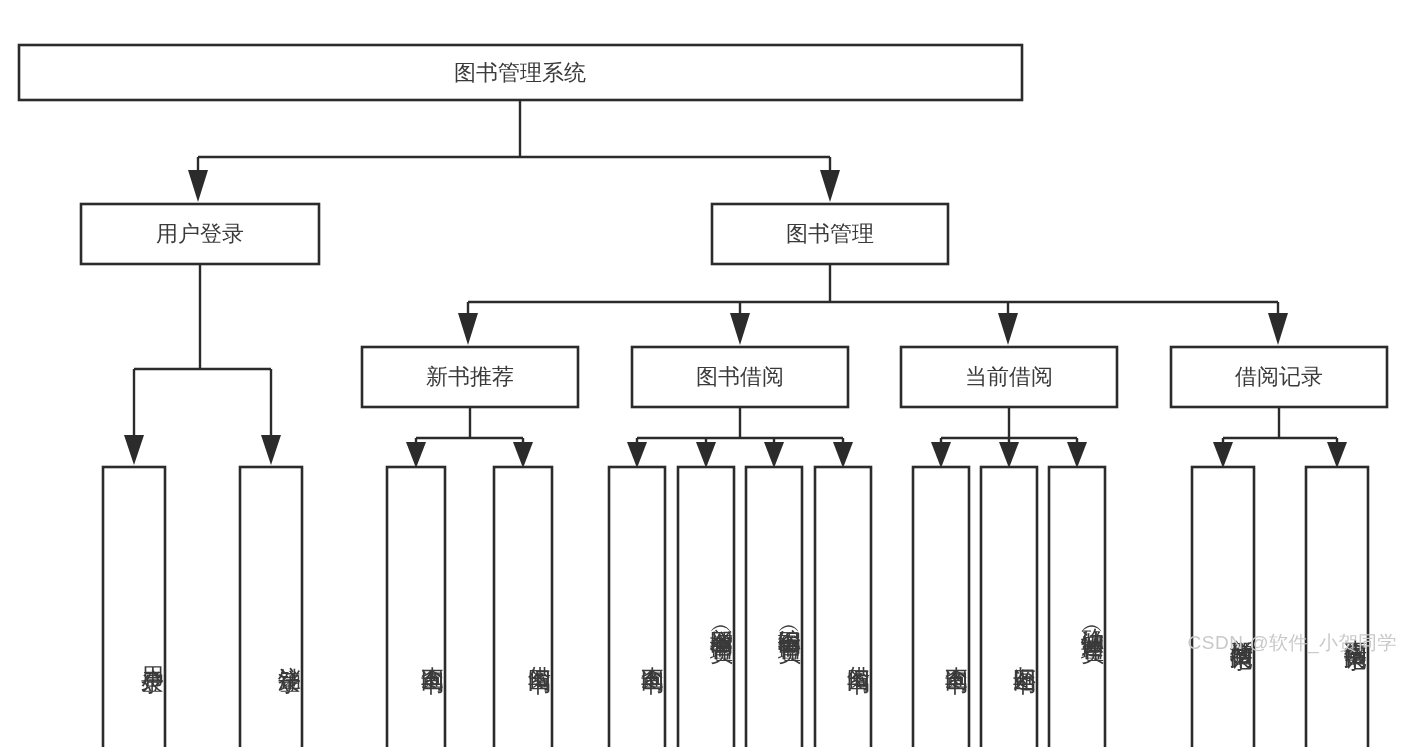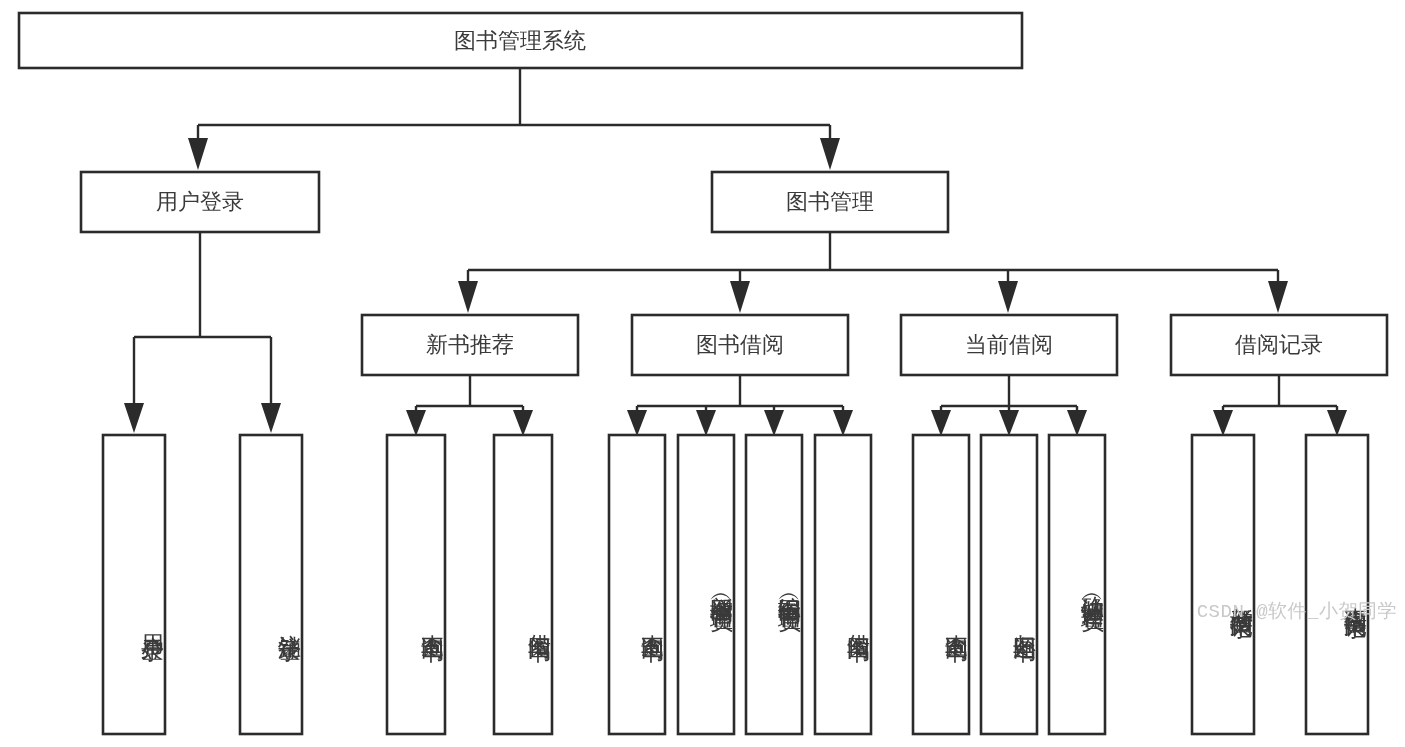--- a/index.html
+++ b/index.html
@@ -12,20 +12,21 @@
     height: 747px;
     font-family: "DejaVu Sans", "Liberation Sans", sans-serif;
     overflow: hidden;
     position: relative;
   }
   #diagram-root {
     position: relative;
     width: 1405px;
     height: 628px;
     background: #ffffff;
+    margin-top: 32px;
   }
   svg#tree-svg {
     position: absolute;
     left: 0;
     top: 0;
     width: 1405px;
     height: 747px;
     display: block;
   }
   .node-box {
@@ -61,21 +62,21 @@
     letter-spacing: 2px;
     white-space: nowrap;
     text-align: center;
     pointer-events: none;
   }
   #watermark {
     position: absolute;
     right: 8px;
     bottom: 4px;
     color: #c9c9c9;
-    font-family: Liberation Mono, monospace;
+    font-family: Liberation Sans, sans-serif;
     font-size: 19px;
     letter-spacing: 0.5px;
     white-space: nowrap;
   }
 </style>
 </head>
 <body>
 
 <div id="diagram-root">
 

